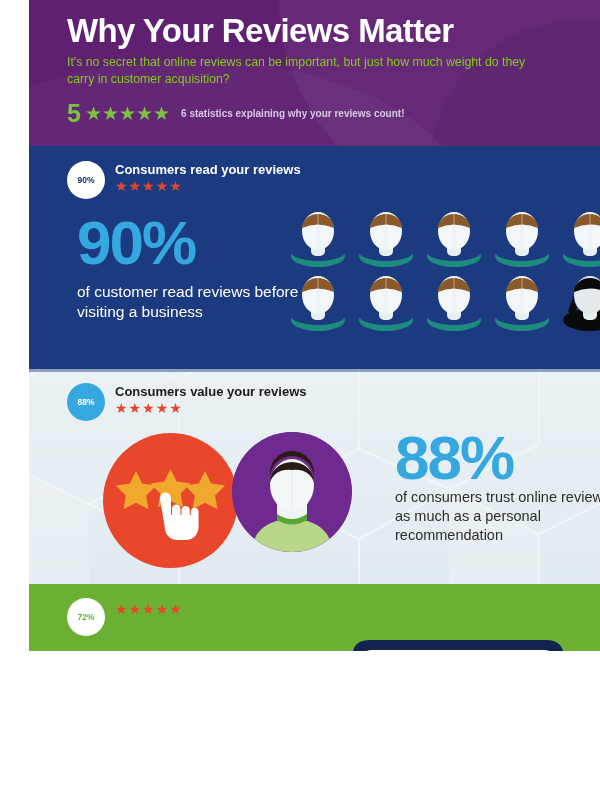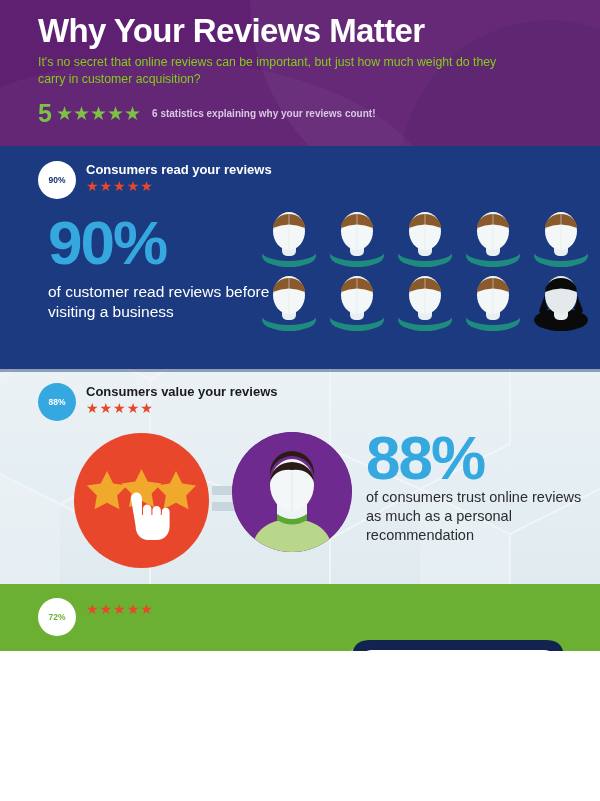--- a/index.html
+++ b/index.html
@@ -3,21 +3,21 @@
 <meta charset="utf-8">
 <style>
   * { margin:0; padding:0; box-sizing:border-box; }
   html,body { width:600px; height:801px; }
   body {
     font-family:"Liberation Sans", sans-serif;
     background:#ffffff;
     overflow:hidden;
     position:relative;
   }
-  .infographic { width:600px; height:651px; position:relative; overflow:hidden; }
+  .infographic { width:600px; height:651px; position:relative; overflow:hidden;padding-left:29px; }
 
   
   .hero {
     position:relative; width:600px; height:146px;
     background:#5f2072; overflow:hidden;
   }
   .hero-swoosh-a {
     position:absolute; width:420px; height:420px; border-radius:50%;
     background:rgba(255,255,255,0.045); left:250px; top:-210px;
   }

